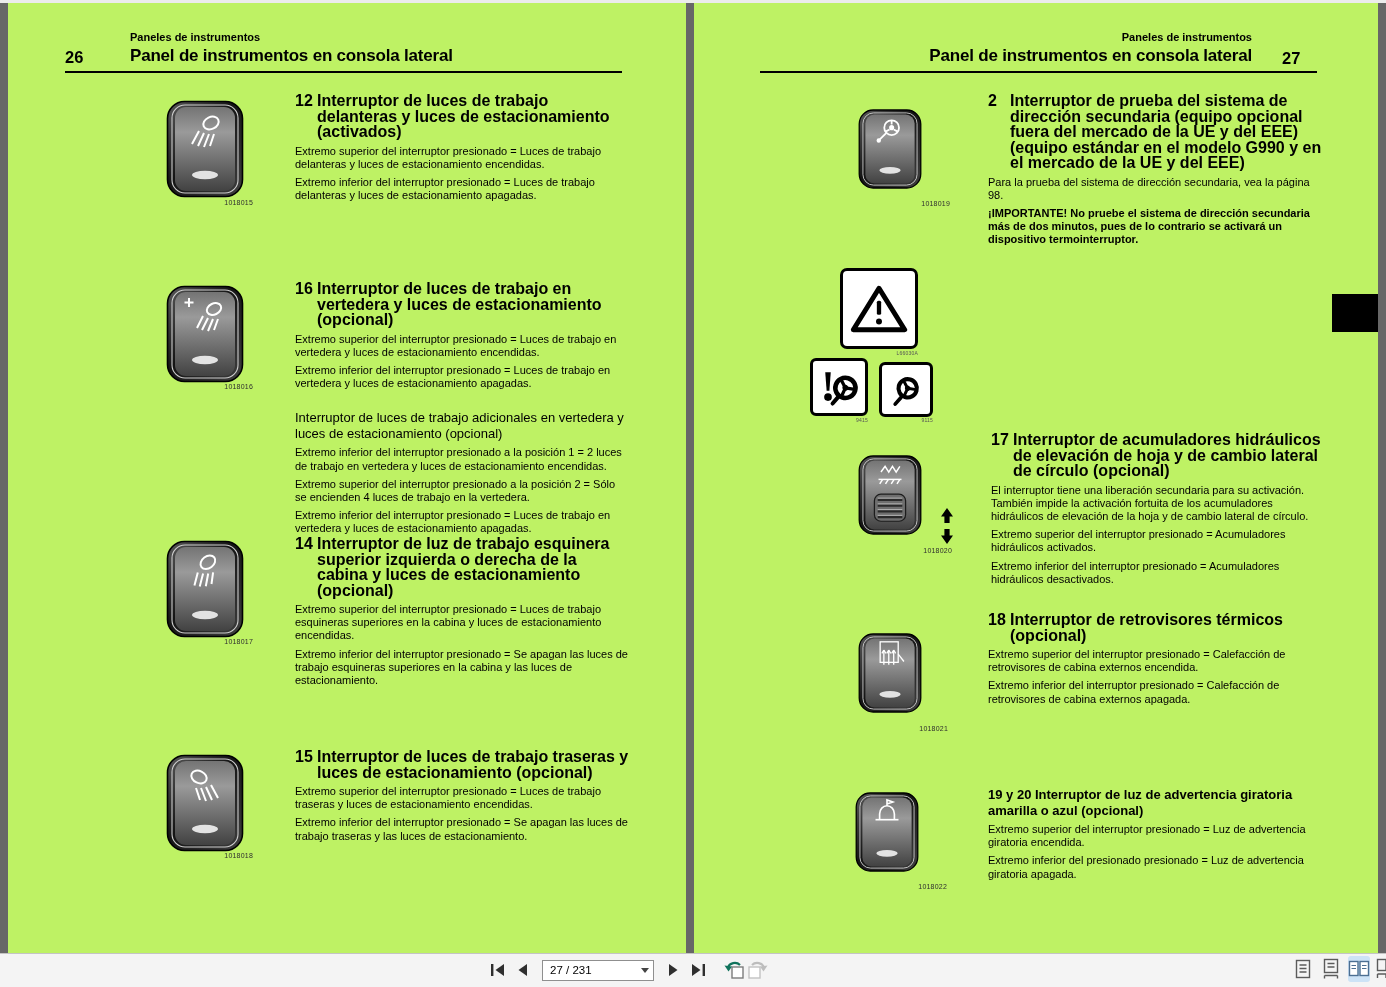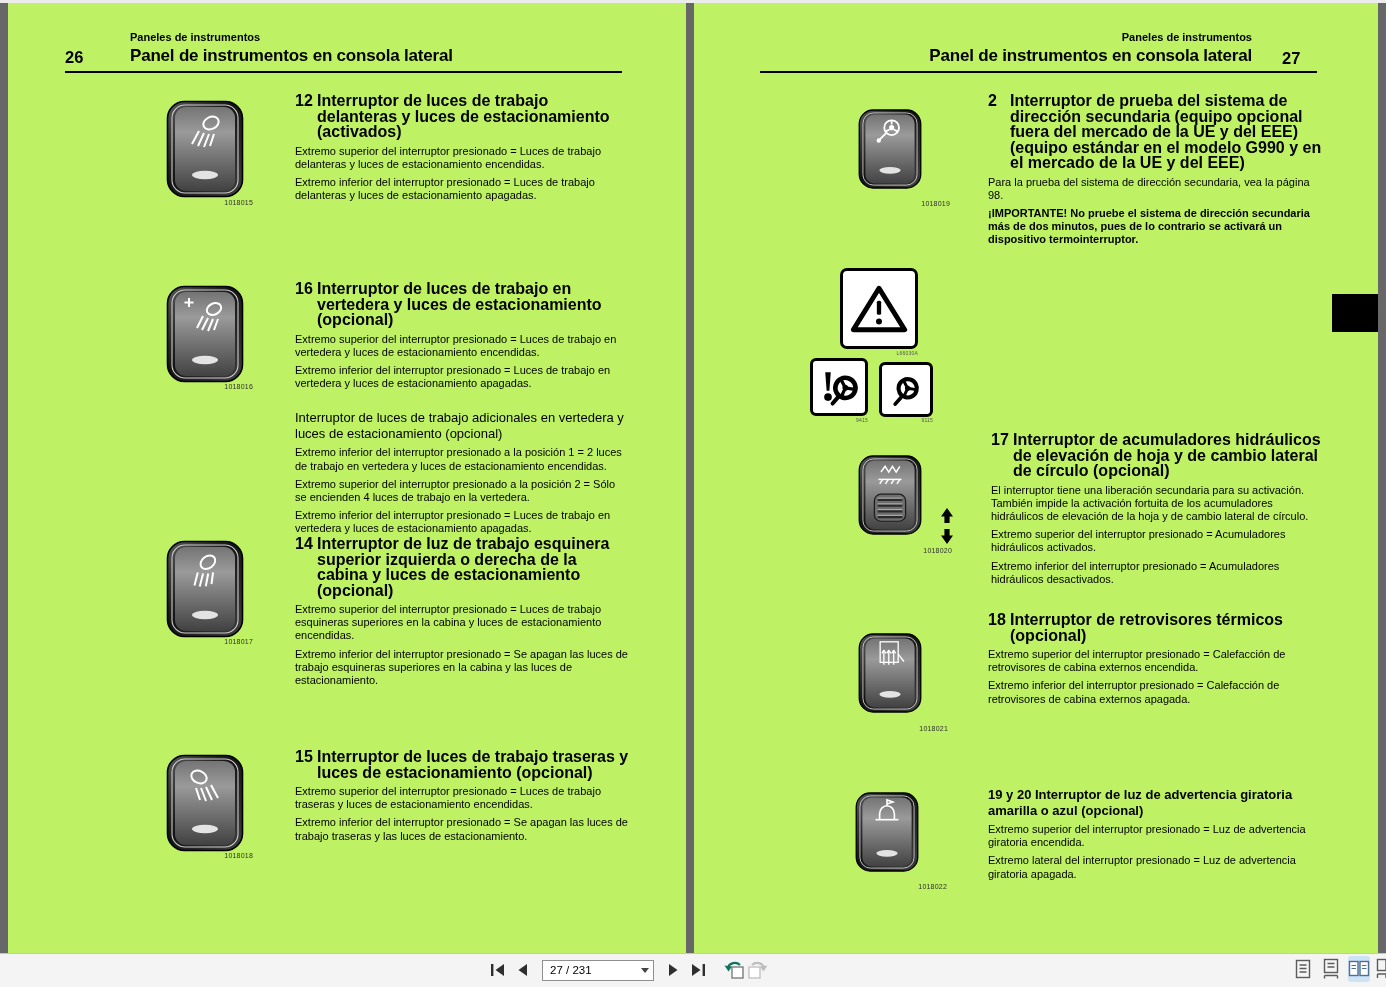--- a/index.html
+++ b/index.html
@@ -295,21 +295,21 @@
         <path d="M25 34 h28"></path>
         <path d="M39 17 v-7 l7 2.4 -7 2.4"></path>
       </g>
       <ellipse cx="39" cy="75" rx="13" ry="4.2" fill="#e3e3e3"></ellipse>
     </svg>
   </div>
   <div class="fig-caption" style="left:161px;top:880px;width:92px;">1018022</div>
   <div class="item-text" style="left:294px;top:784px;">
     <div class="h-plain">19 y 20 Interruptor de luz de advertencia giratoria amarilla o azul (opcional)</div>
     <p class="para">Extremo superior del interruptor presionado = Luz de advertencia giratoria encendida.</p>
-    <p class="para">Extremo lateral del interruptor presionado = Luz de advertencia giratoria apagada.</p>
+    <p class="para">Extremo inferior del presionado presionado = Luz de advertencia giratoria apagada.</p>
   </div>
 
   <div class="tab-black" style="left:638px;top:291px;width:46px;height:38px;"></div>
 </div>
 
 <div class="toolbar"></div>
 
 <div class="nav">
   <div class="nav-btn" title="">
     <svg viewBox="0 0 16 14" width="16" height="14">

